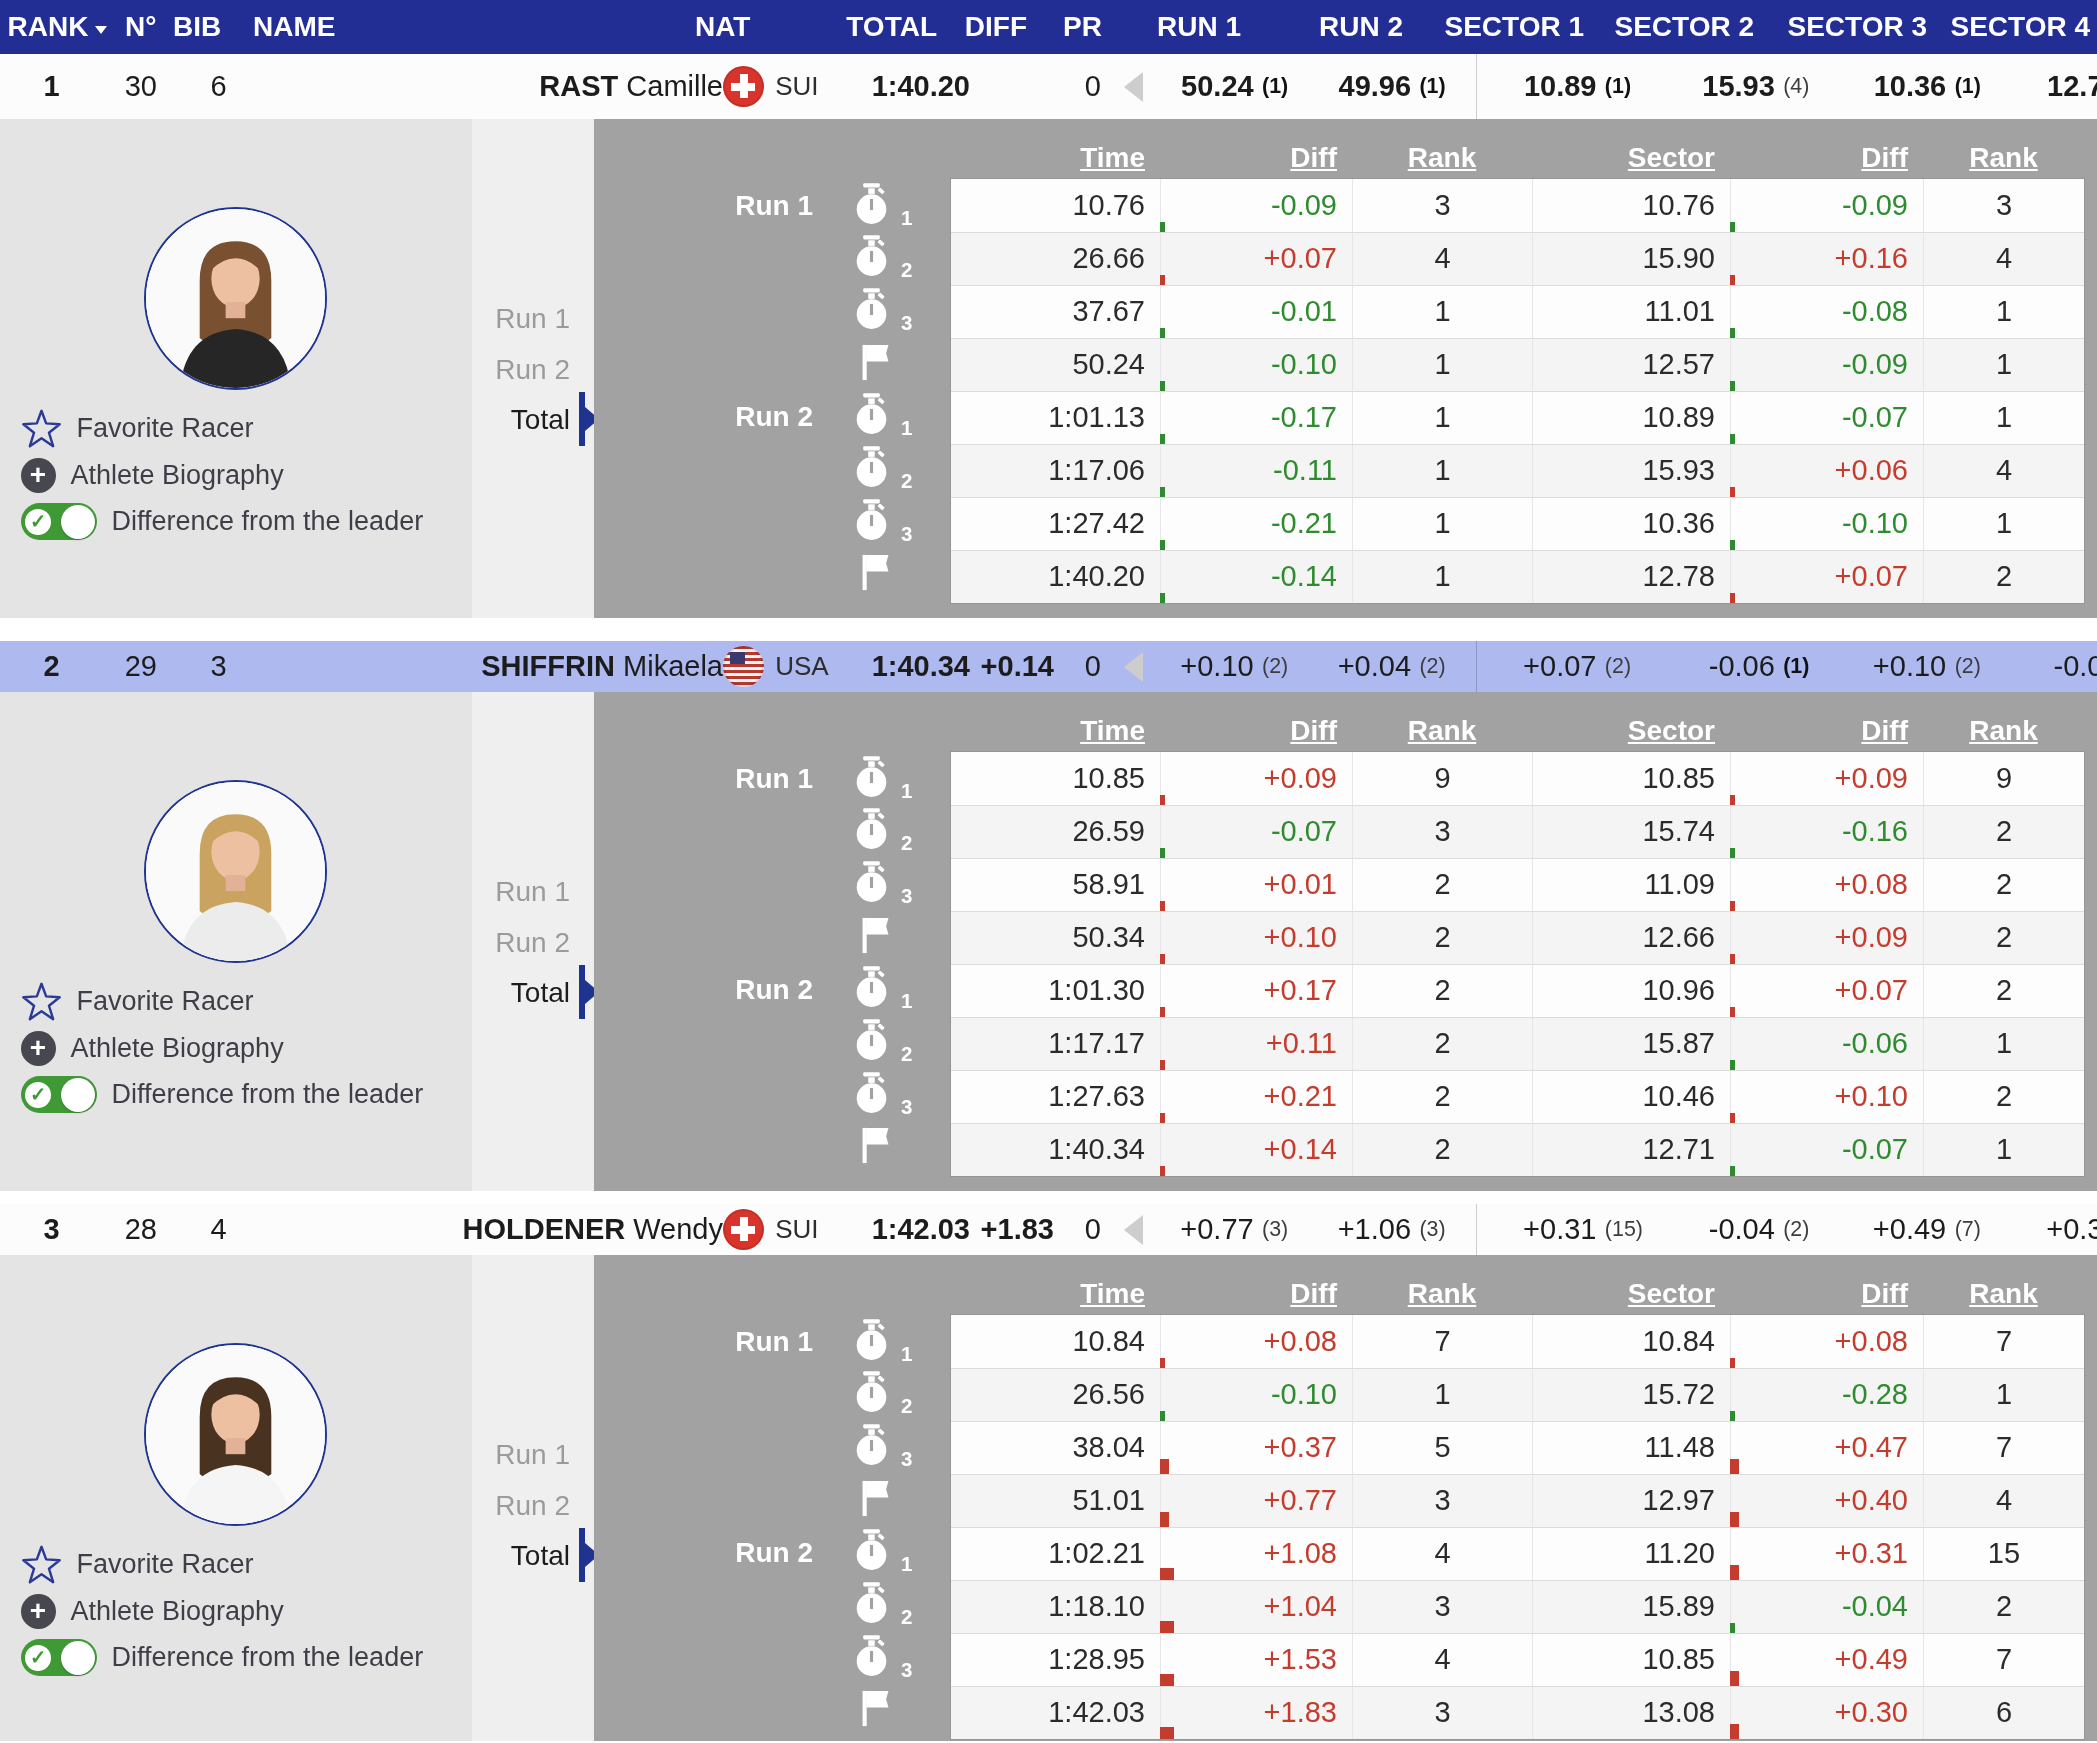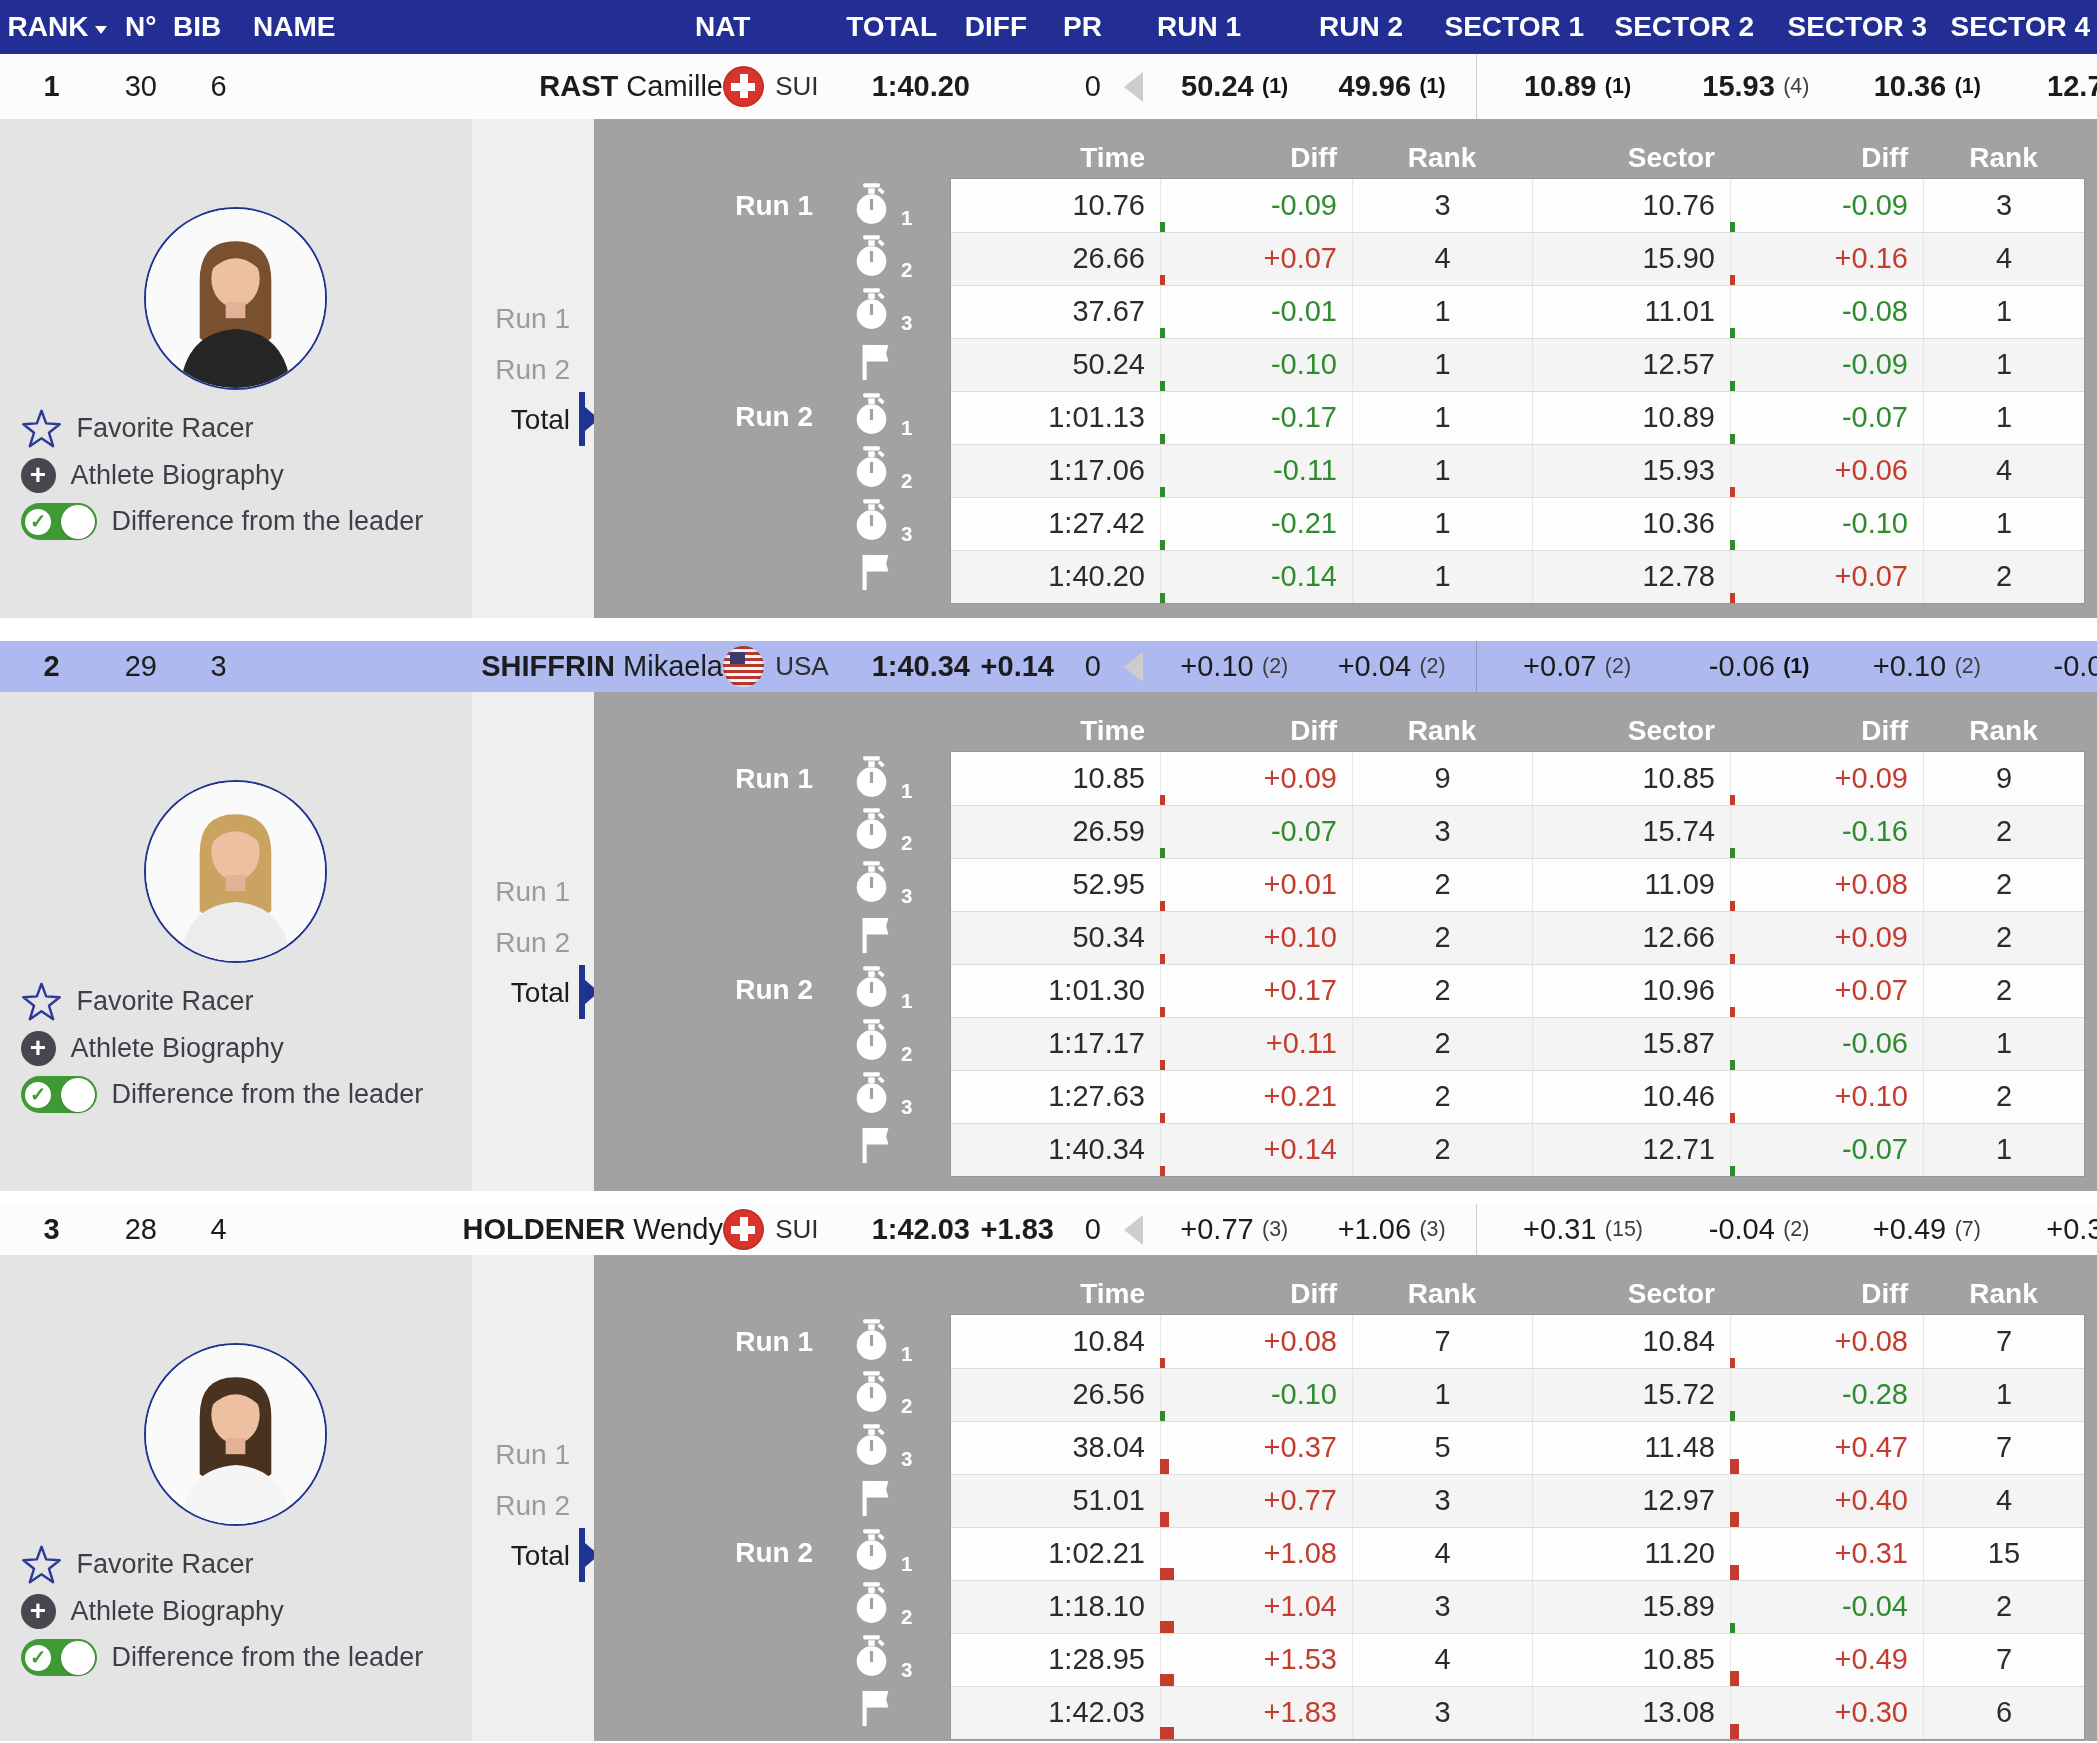--- a/index.html
+++ b/index.html
@@ -62,21 +62,21 @@
   .tab.active{color:#1c1c1c;font-weight:500;}
   .marker{position:absolute;top:273px;right:9.3px;width:5.6px;height:54px;background:#1e3490;}
   .marker::after{content:'';position:absolute;left:5.6px;top:50%;transform:translateY(-50%);width:0;height:0;border-top:12px solid transparent;border-bottom:12px solid transparent;border-left:14px solid #1e3490;}
 
   .runlab{position:absolute;left:112px;width:107px;text-align:right;font-size:28px;font-weight:700;color:#fff;}
   .runlab.r1{top:71px}.runlab.r2{top:282px}
   .rowicon{position:absolute;left:259px;width:65px;height:45px;color:#fff;}
   .rowicon em{position:absolute;right:5.6px;bottom:-1.9px;font-style:normal;font-size:20.5px;font-weight:700;color:#fff;}
 
   .dtable{position:absolute;left:357px;top:18.6px;width:1133px;}
-  .dhead{display:grid;grid-template-columns:209px 192px 180px 198px 193px 161px;height:41px;align-items:center;color:#fff;font-size:28px;font-weight:700;}
+  .dhead{display:grid;grid-template-columns:209px 192px 180px 198px 193px 161px;height:41px;align-items:center;color:#fff;font-size:28px;font-weight:700;text-decoration:underline;}
   .dhead span{text-align:right;padding-right:15px;}
   .dhead span.hc2,.dhead span.hc5{text-align:center;padding-right:0;}
   .dbody{background:#fff;box-shadow:0 0 0 0.9px #949494;}
   .drow{display:grid;grid-template-columns:209px 192px 180px 198px 193px 161px;height:53px;box-sizing:border-box;font-size:29px;background:#fdfdfd;border-top:0.9px solid #dcdcdc;color:#2b2b2b;}
   .drow:first-child{border-top:none;}
   .drow:nth-child(even){background:#f4f4f4;}
   .dc{position:relative;display:flex;align-items:center;justify-content:flex-end;padding-right:15px;border-left:0.9px solid #e6e6e6;box-sizing:border-box;}
   .dc.c0{border-left:none;}
   .dc.c2,.dc.c5{justify-content:center;padding-right:0;}
   .dc.pos{color:#c43c2d;}
@@ -606,21 +606,21 @@
                   <span class="dc c4 neg">
                     <span>-0.16</span>
                     <i class="tick" style="width: 4.7px; height: 9.3px;"></i>
                   </span>
                   <span class="dc c5">
                     <span>2</span>
                   </span>
                 </div>
                 <div class="drow">
                   <span class="dc c0">
-                    <span>52.95</span>
+                    <span>58.91</span>
                   </span>
                   <span class="dc c1 pos">
                     <span>+0.01</span>
                     <i class="tick" style="width: 4.7px; height: 9.3px;"></i>
                   </span>
                   <span class="dc c2">
                     <span>2</span>
                   </span>
                   <span class="dc c3">
                     <span>11.09</span>

